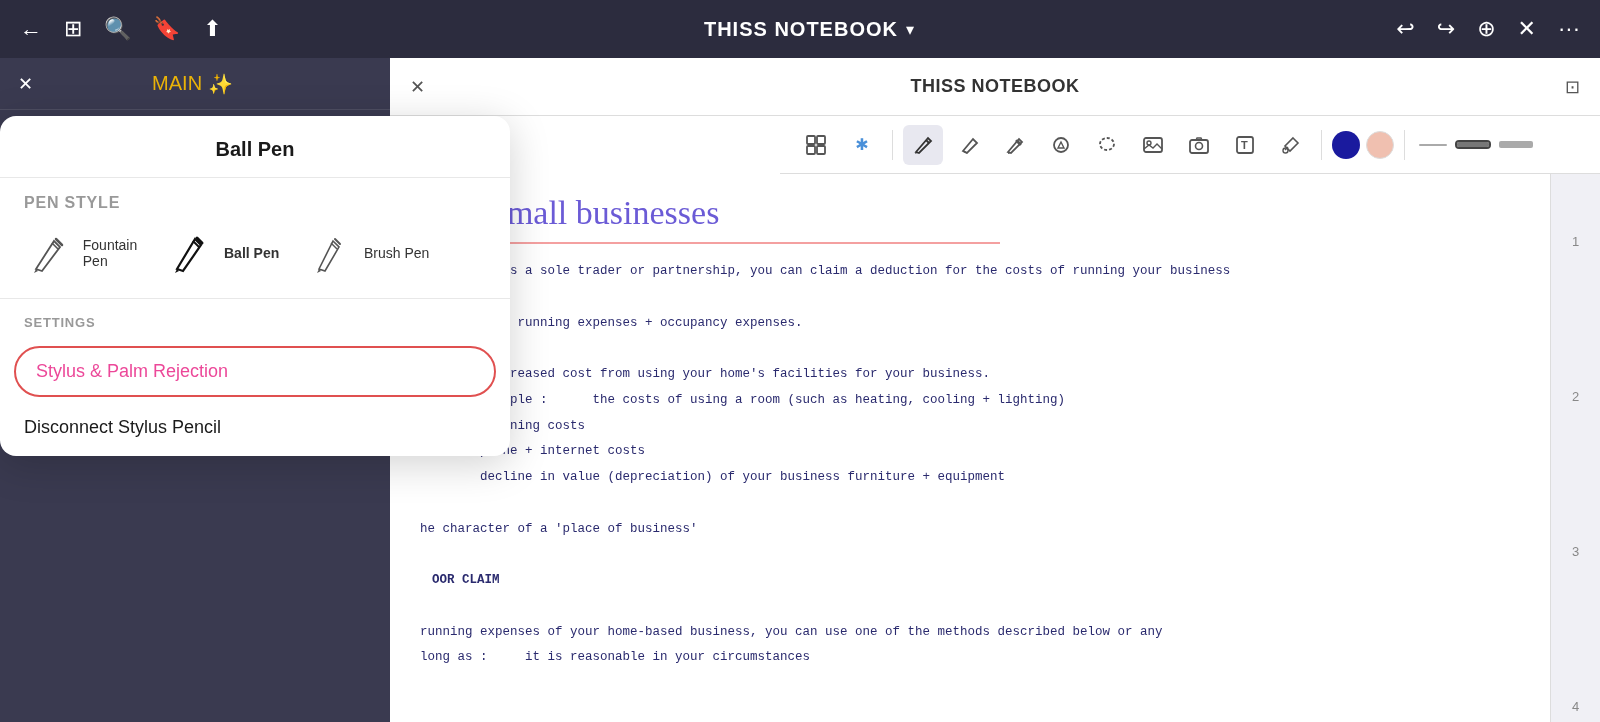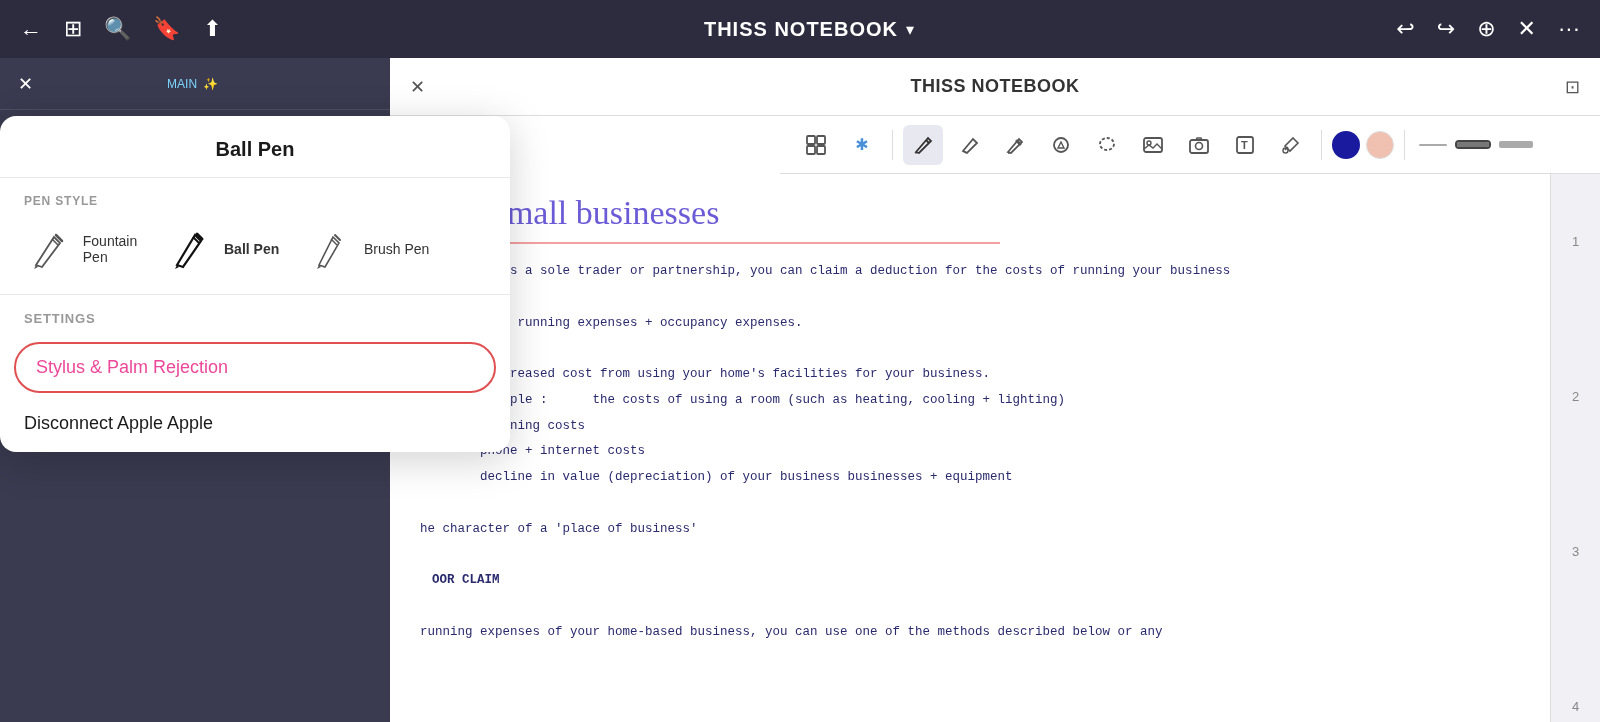--- a/index.html
+++ b/index.html
@@ -72,22 +72,22 @@
       justify-content: space-between;
       padding: 0 18px;
       border-bottom: 1px solid rgba(255,255,255,0.1);
     }
     .sidebar-close {
       color: white;
       font-size: 18px;
       cursor: pointer;
     }
     .sidebar-title {
-      color: #7dd3fc;
-      font-size: 12px;
+      color: #eab308;
+      font-size: 20px;
       font-weight: 500;
       display: flex;
       align-items: center;
       gap: 6px;
     }
 
     
     .toolbar-area {
       position: absolute;
       top: 58px;
@@ -253,21 +253,21 @@
     .popup-title {
       text-align: center;
       padding: 22px 20px 16px;
       font-size: 20px;
       font-weight: 700;
       color: #1a1a1a;
       border-bottom: 1px solid #e8e8e8;
     }
     .popup-section-label {
       padding: 16px 24px 8px;
-      font-size: 12px;
+      font-size: 16px;
       font-weight: 600;
       color: #999;
       letter-spacing: 0.8px;
       text-transform: uppercase;
     }
     .pen-styles {
       display: flex;
       gap: 0;
       padding: 8px 24px 20px;
       border-bottom: 1px solid #e8e8e8;
@@ -460,27 +460,28 @@
     <div class="title-underline"></div>
     <div class="note-text">
       <div class="note-line">r business as a sole trader or partnership, you can claim a deduction for the costs of running your business</div>
       <div class="note-line">&nbsp;</div>
       <div class="note-line">f expenses : running expenses + occupancy expenses.</div>
       <div class="note-line">&nbsp;</div>
       <div class="note-line">3)&nbsp;&nbsp; The increased cost from using your home's facilities for your business.</div>
       <div class="note-line note-indent">For example :&nbsp;&nbsp;&nbsp;&nbsp;&nbsp; the costs of using a room (such as heating, cooling + lighting)</div>
       <div class="note-line note-indent2">cleaning costs</div>
       <div class="note-line note-indent2">phone + internet costs</div>
-      <div class="note-line note-indent2">decline in value (depreciation) of your business businesses + equipment</div>
+      <div class="note-line note-indent2">decline in value (depreciation) of your business furniture + equipment</div>
       <div class="note-line">&nbsp;</div>
       <div class="note-line">he character of a 'place of business'</div>
       <div class="note-line">&nbsp;</div>
       <div class="note-line" style="font-weight:600; text-transform:uppercase;margin-left:12px;">OOR CLAIM</div>
       <div class="note-line">&nbsp;</div>
       <div class="note-line">running expenses of your home-based business, you can use one of the methods described below or any</div>
+      <div class="note-line">long as :&nbsp;&nbsp;&nbsp;&nbsp; it is reasonable in your circumstances</div>
 
     </div>
   </div>
 
   <div class="page-numbers">
     <span>1</span>
     <span>2</span>
     <span>3</span>
     <span>4</span>
 
@@ -533,15 +534,15 @@
 
   <div class="popup-settings-label">SETTINGS</div>
 
   <div class="stylus-item-wrapper">
     <div class="stylus-circle">
       <span>Stylus &amp; Palm Rejection</span>
     </div>
   </div>
 
   <div class="disconnect-item">
-    <span>Disconnect Apple Apple</span>
+    <span>Disconnect Stylus Pencil</span>
   </div>
 </div>
 
 </body></html>

